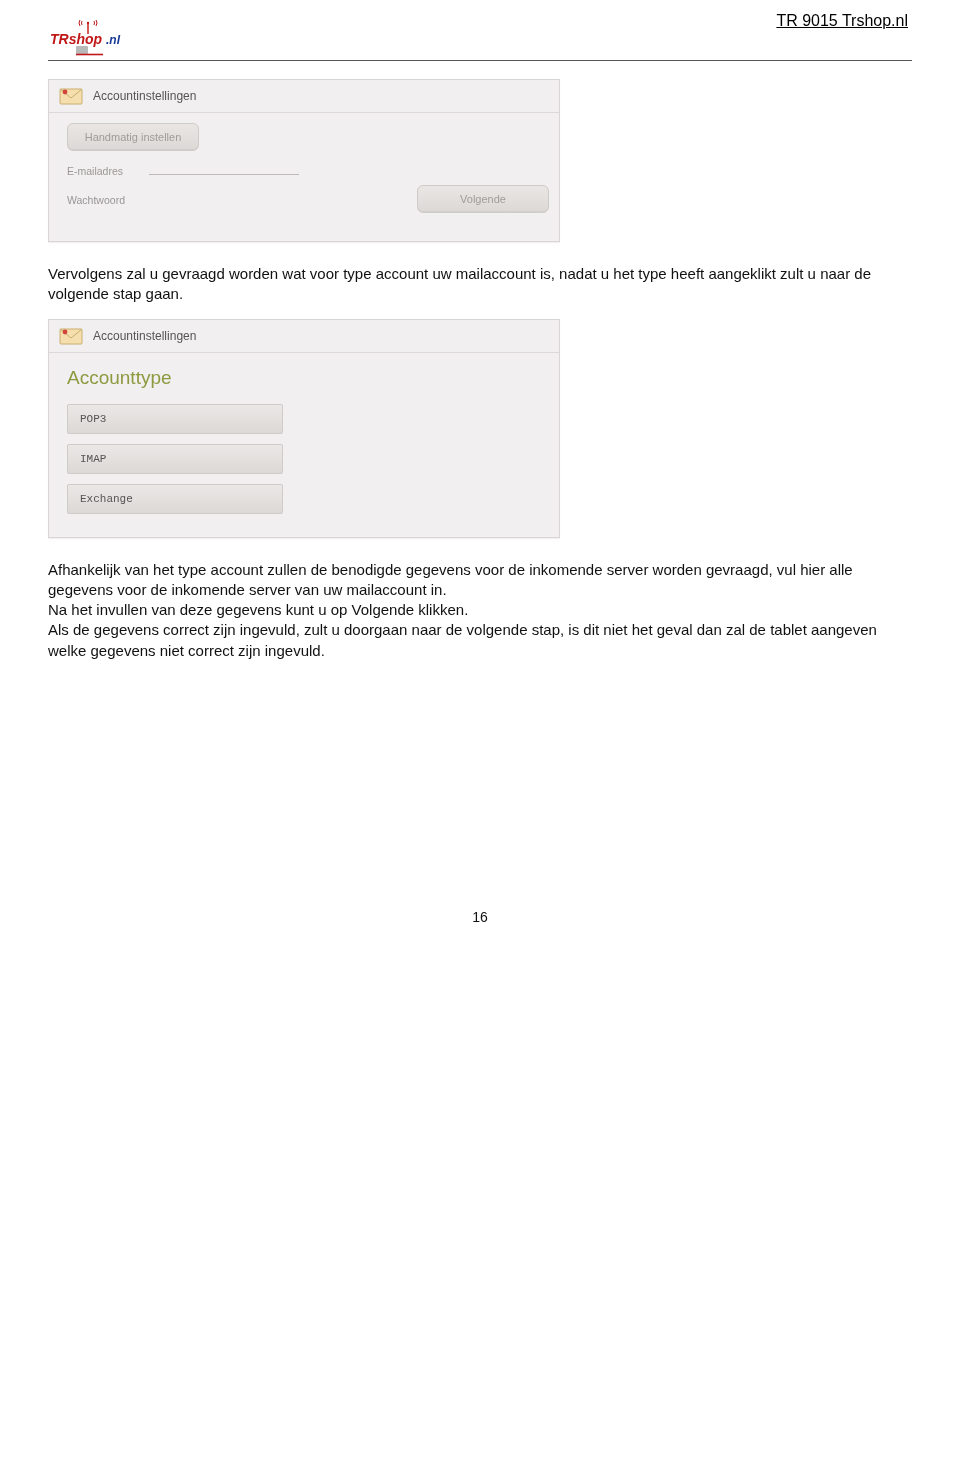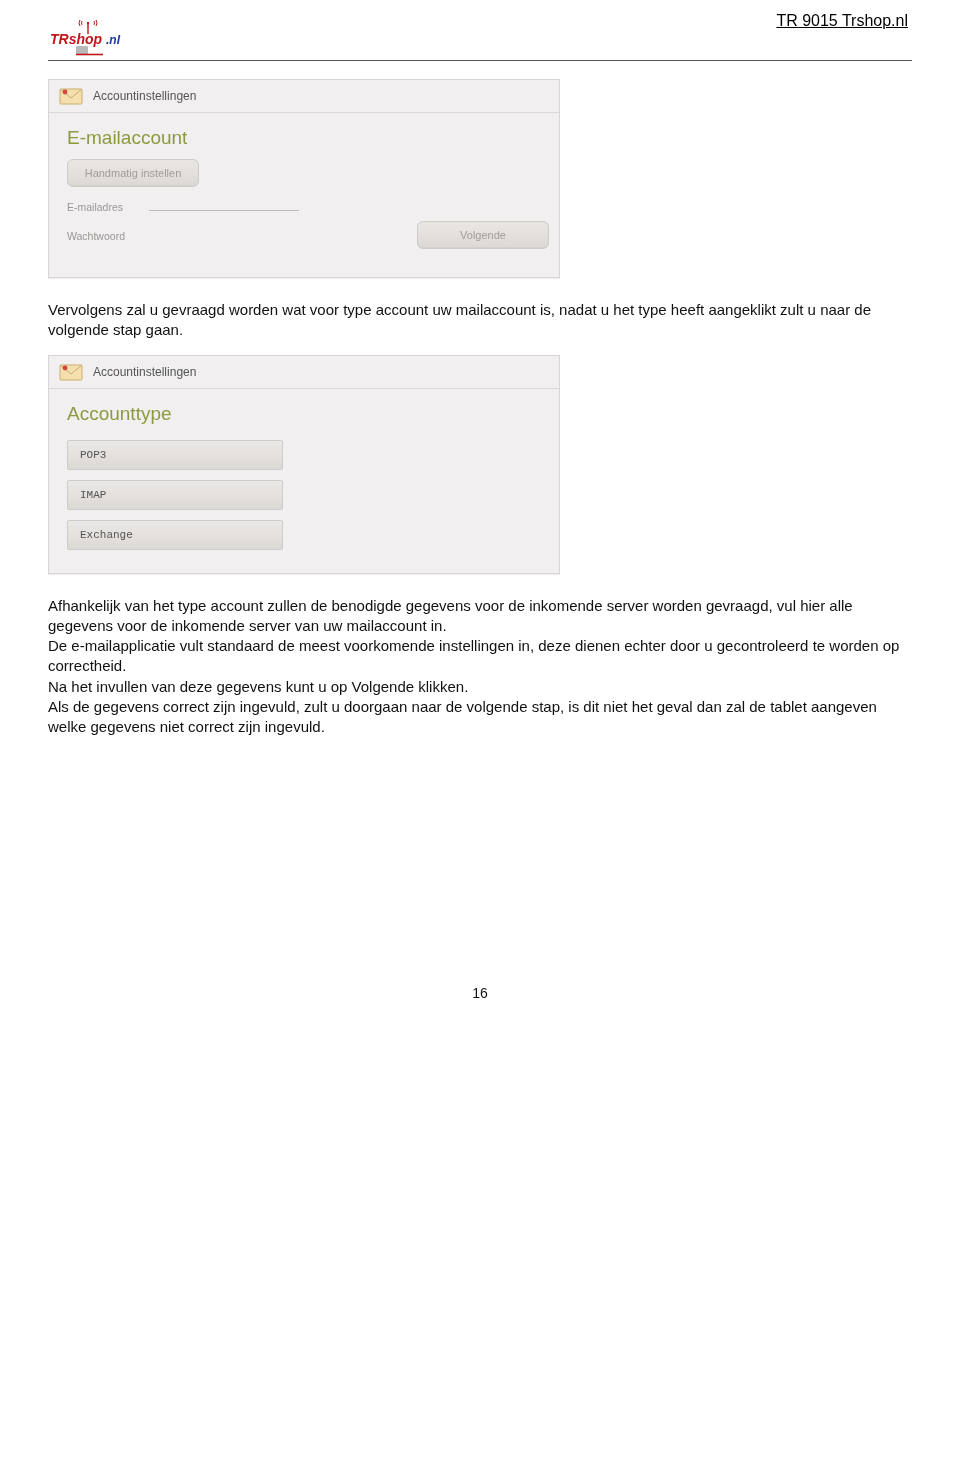--- a/index.html
+++ b/index.html
@@ -201,21 +201,20 @@
       <span class="mail-icon">
         <svg width="24" height="20" viewBox="0 0 24 20">
           <rect x="1" y="3" width="22" height="15" rx="1" fill="#f6dfae" stroke="#c9ae6e"></rect>
           <polyline points="1,3 12,12 23,3" fill="none" stroke="#c9ae6e"></polyline>
           <circle cx="6" cy="6" r="2.4" fill="#d0463a"></circle>
         </svg>
       </span>
       <span class="shot-header-title">Accountinstellingen</span>
     </div>
     <div class="shot-body">
-      <div class="shot-h1">E-mailaccount</div>
 
       <div class="shot-row" style="align-items:center;">
         <div class="shot-btn">Handmatig instellen</div>
       </div>
 
       <div class="shot-row" style="margin-bottom:6px; align-items:flex-end;">
         <div class="shot-left">
           <span class="shot-label">E-mailadres</span>
           <span class="shot-input-line"></span>
         </div>
@@ -254,20 +253,19 @@
           <div class="type-btn">IMAP</div>
         </div>
       <div class="type-btn-row">
           <div class="type-btn">Exchange</div>
         </div>
     </div>
   </div>
 
   <div class="body-block">
     <div class="body-text" style="margin:0;">Afhankelijk van het type account zullen de benodigde gegevens voor de inkomende server worden gevraagd, vul hier alle gegevens voor de inkomende server van uw mailaccount in.</div>
-    <div class="body-text" style="margin:0;">De e-mailapplicatie vult standaard de meest voorkomende instellingen in, deze dienen echter door u gecontroleerd te worden op correctheid.</div>
     <div class="body-text" style="margin:0;">Na het invullen van deze gegevens kunt u op Volgende klikken.</div>
     <div class="body-text" style="margin:0;">Als de gegevens correct zijn ingevuld, zult u doorgaan naar de volgende stap, is dit niet het geval dan zal de tablet aangeven welke gegevens niet correct zijn ingevuld.</div>
   </div>
 
   <div class="page-num">16</div>
 
 </div>
 
 </body></html>

